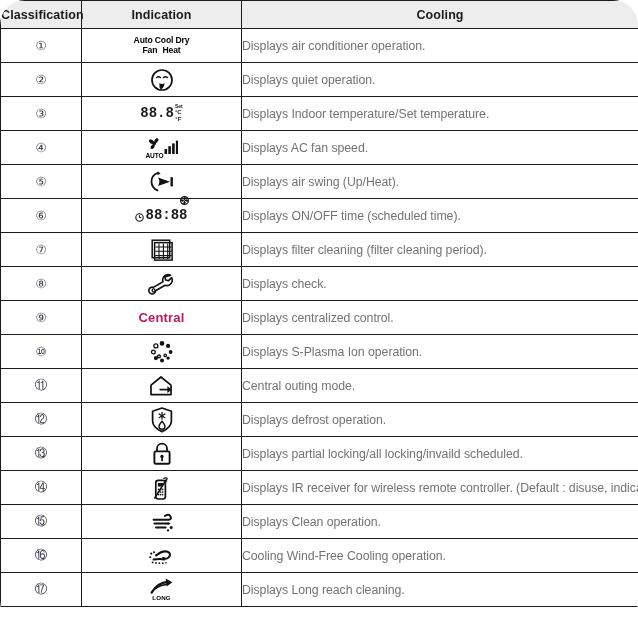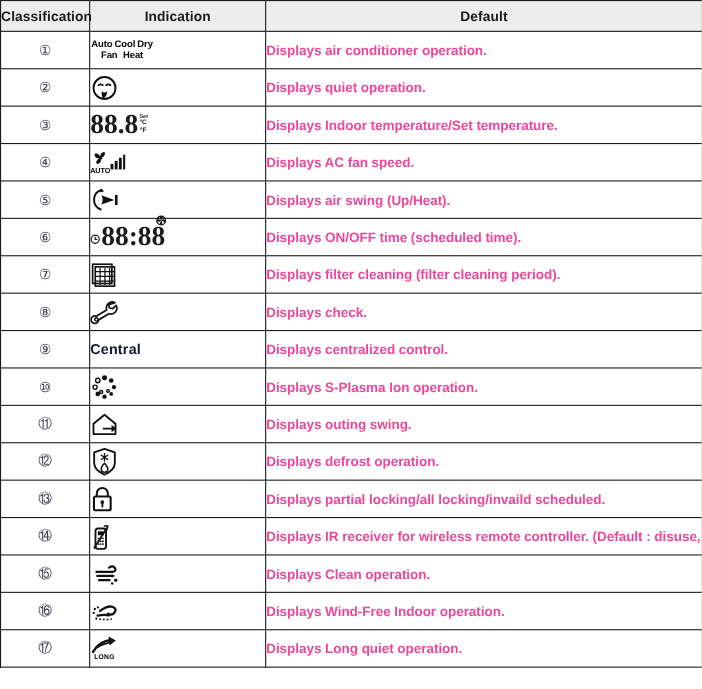--- a/index.html
+++ b/index.html
@@ -7,20 +7,21 @@
     margin: 0; padding: 0;
     background: #ffffff;
     font-family: "Liberation Sans", sans-serif;
   }
   #page {
     width: 638px;
     height: 626px;
     position: relative;
     overflow: hidden;
     background: #fff;
+    border-radius: 25px;
   }
   table.spec {
     width: 638px;
     border-collapse: collapse;
     table-layout: fixed;
   }
   table.spec col.c-class { width: 81px; }
   table.spec col.c-ind   { width: 160px; }
   table.spec col.c-func  { width: 397px; }
 
@@ -43,30 +44,29 @@
     font-size: 12.5px;
     color: #3a3a4a;
     height: 33.5px;
   }
   td.ind {
     text-align: center;
     height: 33.5px;
   }
   td.fn {
     font-size: 12.3px;
-    color: #ec4899;
+    color: #737373;
     padding-left: 7px;
     letter-spacing: -0.05px;
     white-space: nowrap;
-    font-weight: bold;
   }
   .ind-wrap {
     display: flex;
     align-items: center;
-    justify-content: flex-start;
+    justify-content: center;
     height: 33px;
   }
 
   
   .modes {
     font-size: 8.6px;
     font-weight: bold;
     line-height: 9.5px;
     color: #000;
     letter-spacing: -0.1px;
@@ -76,23 +76,23 @@
   .modes .r2 span { margin: 0 2.5px; }
 
   svg { display: block; }
 
   .seg-disp {
     display: flex;
     align-items: flex-end;
     gap: 1px;
   }
   .seg {
-    font-family: Liberation Serif, serif;
-    font-weight: bold;
-    font-size: 25px;
+    font-family: Liberation Mono, monospace;
+    font-weight: bold;
+    font-size: 14px;
     letter-spacing: 0px;
     color: #1b1b1b;
     line-height: 19px;
   }
   .seg-small {
     display: flex;
     flex-direction: column;
     font-size: 6px;
     font-weight: bold;
     line-height: 6.4px;
@@ -110,21 +110,21 @@
     font-size: 6.6px;
     font-weight: bold;
     line-height: 7px;
     color: #000;
     letter-spacing: -0.1px;
     text-align: center;
   }
   .central-txt {
     font-size: 13px;
     font-weight: bold;
-    color: #0f172a;
+    color: #be185d;
     letter-spacing: .2px;
   }
   .long-lab {
     font-size: 6.2px;
     font-weight: bold;
     line-height: 6.5px;
     color: #000;
     letter-spacing: .2px;
     text-align: center;
   }
@@ -138,21 +138,21 @@
   <table class="spec">
     <colgroup>
       <col class="c-class">
         <col class="c-ind">
         <col class="c-func">
     </colgroup>
     <thead>
       <tr>
         <th>Classification</th>
         <th>Indication</th>
-        <th>Default</th>
+        <th>Cooling</th>
       </tr>
     </thead>
     <tbody>
 
       <tr>
         <td class="cls">①</td>
         <td class="ind">
           <div class="ind-wrap">
             <div class="modes">
               <div class="r1"><span>Auto</span><span>Cool</span><span>Dry</span></div>
@@ -347,21 +347,21 @@
           <div class="ind-wrap">
             <span>
               <svg width="27" height="24" viewBox="0 0 27 24">
                 <path d="M3 11.2 L13 3 L23 11.2 V20.6 H3 Z" fill="none" stroke="#111" stroke-width="1.7" stroke-linejoin="round"></path>
                 <path d="M11.5 15.6 H21" stroke="#111" stroke-width="1.7"></path>
                 <path d="M19.4 12.3 L23.8 15.6 L19.4 18.9 Z" fill="#111"></path>
               </svg>
             </span>
           </div>
         </td>
-        <td class="fn">Displays outing swing.</td>
+        <td class="fn">Central outing mode.</td>
       </tr>
 
       <tr>
         <td class="cls">⑫</td>
         <td class="ind">
           <div class="ind-wrap">
             <span>
               <svg width="26" height="28" viewBox="0 0 26 28">
                 <path d="M13 2 L22.4 5.2 V15 q0 6.4 -9.4 10.6 Q3.6 21.4 3.6 15 V5.2 Z" fill="none" stroke="#111" stroke-width="1.7" stroke-linejoin="round"></path>
                 <g stroke="#111" stroke-width="1.25" stroke-linecap="round">
@@ -459,35 +459,35 @@
                     <circle cx="5.6" cy="18.4" r="0.95"></circle>
                   <circle cx="9" cy="19" r="0.9"></circle>
                     <circle cx="12.4" cy="19.2" r="0.9"></circle>
                   <circle cx="15.8" cy="19.2" r="0.85"></circle>
                     <circle cx="19" cy="18.8" r="0.8"></circle>
                 </g>
               </svg>
             </span>
           </div>
         </td>
-        <td class="fn">Displays Wind-Free Indoor operation.</td>
+        <td class="fn">Cooling Wind-Free Cooling operation.</td>
       </tr>
 
       <tr>
         <td class="cls">⑰</td>
         <td class="ind">
           <div class="ind-wrap">
             <div class="stack">
               <svg width="26" height="17" viewBox="0 0 26 17">
                 <path d="M2.6 14.6 q6 -10.4 17.4 -10.8" fill="none" stroke="#111" stroke-width="2.2" stroke-linecap="round"></path>
                 <path d="M6.4 10.6 q6 -4 12.6 -4.4" fill="none" stroke="#111" stroke-width="1.6" stroke-linecap="round"></path>
                 <path d="M16.6 0.6 L23.4 4.2 L17.6 8.6 Z" fill="#111"></path>
               </svg>
               <span class="long-lab">LONG</span>
             </div>
           </div>
         </td>
-        <td class="fn">Displays Long quiet operation.</td>
+        <td class="fn">Displays Long reach cleaning.</td>
       </tr>
 
     </tbody>
   </table>
 </div>
 
 </body></html>

